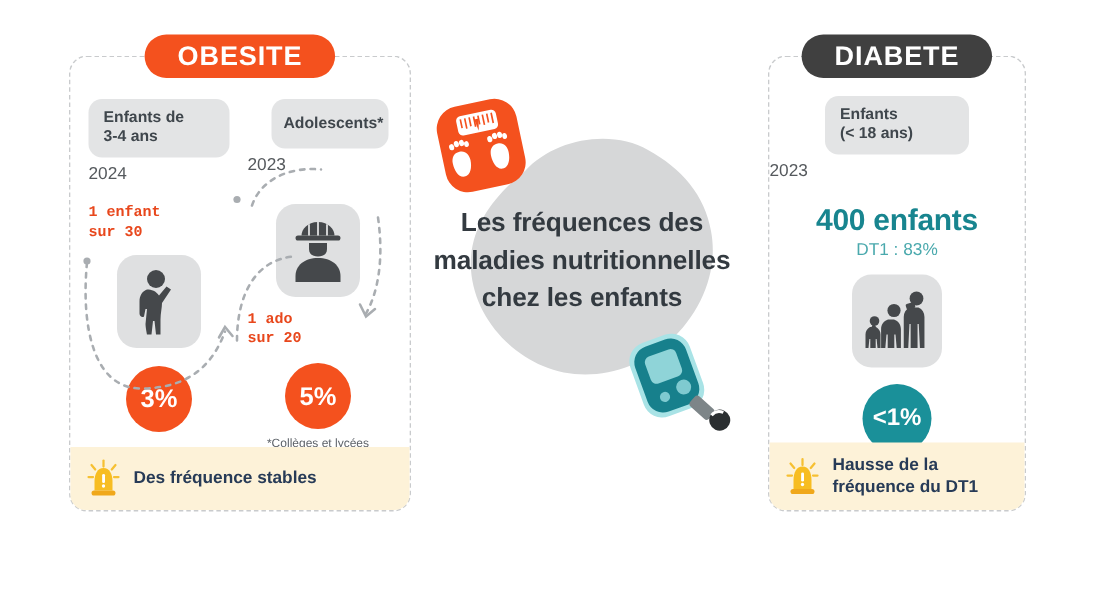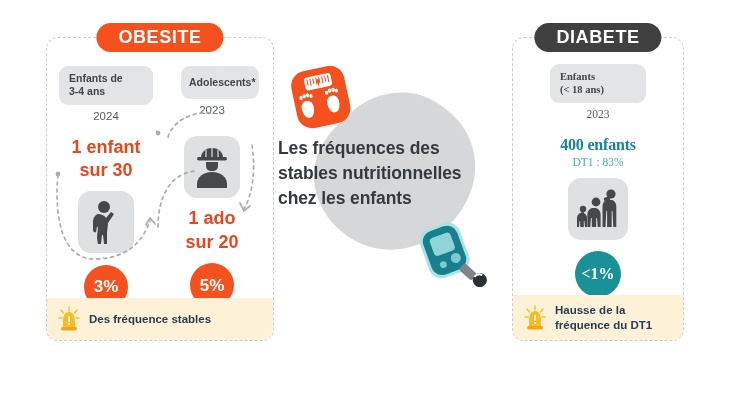--- a/index.html
+++ b/index.html
@@ -10,20 +10,21 @@
     overflow: hidden;
   }
   #root { position: relative; width: 732px; height: 402px; }
 
   
   .island { position: absolute; left: 296px; top: 78px; width: 200px; height: 190px; }
   .island svg { width: 100%; height: 100%; display: block; }
 
   .center-title {
     position: absolute; left: 278px; top: 136px; width: 220px;
+    text-align: center;
     font-size: 17.5px; font-weight: bold; line-height: 1.42;
     color: #333a40; letter-spacing: -0.1px;
   }
   .center-title span { display: block; }
 
   .scale-icon { position: absolute; left: 288px; top: 62px; width: 66px; height: 72px; }
   .gluco-icon { position: absolute; left: 418px; top: 218px; width: 70px; height: 82px; }
   .scale-icon svg, .gluco-icon svg { width: 100%; height: 100%; display: block; }
 
   
@@ -44,28 +45,28 @@
   }
   .pill-orange { background: #f4511e; }
   .pill-teal   { background: #404040; }
 
   
   .chip {
     background: #e3e4e5; border-radius: 9px;
     color: #3f464c; font-size: 10.5px; font-weight: bold;
     text-align: left; line-height: 1.28; padding: 6px 10px;
   }
-  .year { color: #55595d; font-size: 11.5px; text-align: center; margin-top: 5px; }
+  .year { color: #55595d; font-size: 11.5px; text-align: left; margin-top: 5px; }
 
   
   .ob-col { position: absolute; top: 28px; }
   .ob-col-a { left: 12px;  width: 94px; }
   .ob-col-b { left: 118px; width: 94px; }
 
-  .ratio { color: #e8471c; font-weight: bold; font-size: 18px; text-align: center; line-height: 1.3; }
+  .ratio { color: #e8471c; font-weight: bold; font-size: 10px; text-align: left; line-height: 1.3; font-family: Liberation Mono, monospace; }
 
   .icon-tile {
     background: #dfe0e1; border-radius: 13px;
     width: 56px; height: 62px; margin: 0 auto;
     display: flex; align-items: center; justify-content: center;
   }
   .icon-tile svg { display: block; }
 
   .bubble {
     border-radius: 50%; color: #fff; font-weight: bold;
@@ -81,23 +82,23 @@
   .alert {
     position: absolute; left: 0; right: 0; bottom: 0;
     background: #fdf2d8; border-radius: 0 0 10px 10px;
     display: flex; align-items: center; gap: 8px;
     padding: 8px 10px;
   }
   .alert-text { color: #273b57; font-weight: bold; font-size: 11.5px; line-height: 1.25; }
   .alert svg { flex: 0 0 auto; }
 
   
-  .db-inner { position: absolute; left: 0; right: 0; top: 26px; font-family: Liberation Serif, serif; }
+  .db-inner { position: absolute; left: 0; right: 0; top: 26px; }
   .db-chip-wrap { width: 96px; margin: 0 auto; }
-  .big-teal { color: #18858f; font-weight: bold; font-size: 16px; text-align: center; margin-top: 16px; letter-spacing: -0.2px; }
+  .big-teal { color: #18858f; font-weight: bold; font-size: 20px; text-align: center; margin-top: 16px; letter-spacing: -0.2px; }
   .sub-teal { color: #4aa9ad; font-size: 11.5px; text-align: center; margin-top: 2px; }
 
   
   .connectors { position: absolute; left: 46px; top: 37px; width: 228px; height: 304px; pointer-events: none; }
   .connectors svg { width: 100%; height: 100%; display: block; }
 
   
   .sources {
     position: absolute; left: 46px; top: 366px; width: 660px;
     color: #9b9ea1; font-size: 8.4px; line-height: 1.55;
@@ -111,21 +112,21 @@
 
   <div class="island">
     <svg viewBox="0 0 200 190" xmlns="http://www.w3.org/2000/svg" aria-hidden="true">
       <path d="M54 36 C74 14, 112 8, 136 22 C158 34, 174 52, 178 76 C183 102, 172 130, 150 150
                C128 170, 94 178, 66 166 C40 155, 20 130, 18 102 C16 74, 34 52, 54 36 Z" fill="#d6d7d8"></path>
     </svg>
   </div>
 
   <div class="center-title">
     <span>Les fréquences des</span>
-    <span>stables nutritionnelles</span>
+    <span>maladies nutritionnelles</span>
     <span>chez les enfants</span>
   </div>
 
   <div class="scale-icon">
     <svg viewBox="0 0 66 72" xmlns="http://www.w3.org/2000/svg" aria-hidden="true">
       <g transform="rotate(-12 33 36)">
         <rect x="6" y="6" width="54" height="58" rx="15" fill="#f4511e"></rect>
         <rect x="20" y="13" width="27" height="13" rx="3" fill="#ffffff"></rect>
         <g stroke="#f4511e" stroke-width="1.1">
           <line x1="23" y1="15" x2="23" y2="21"></line>

